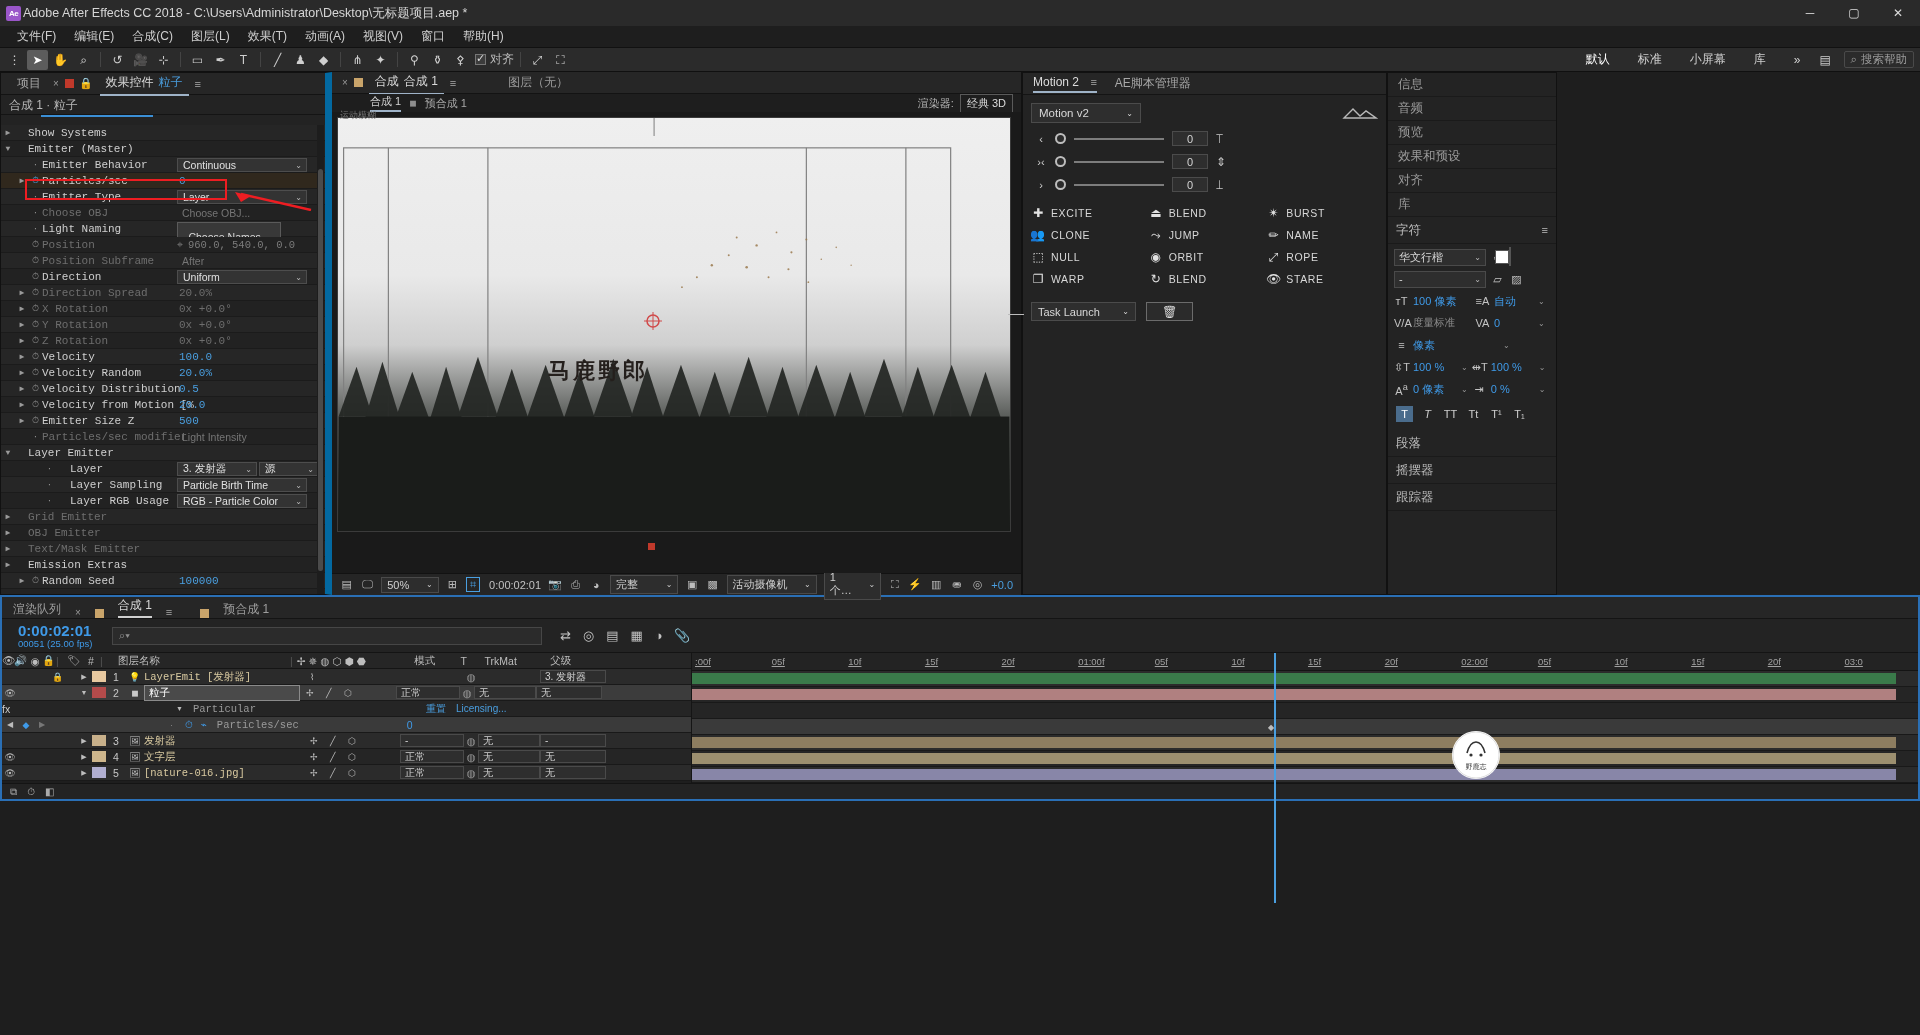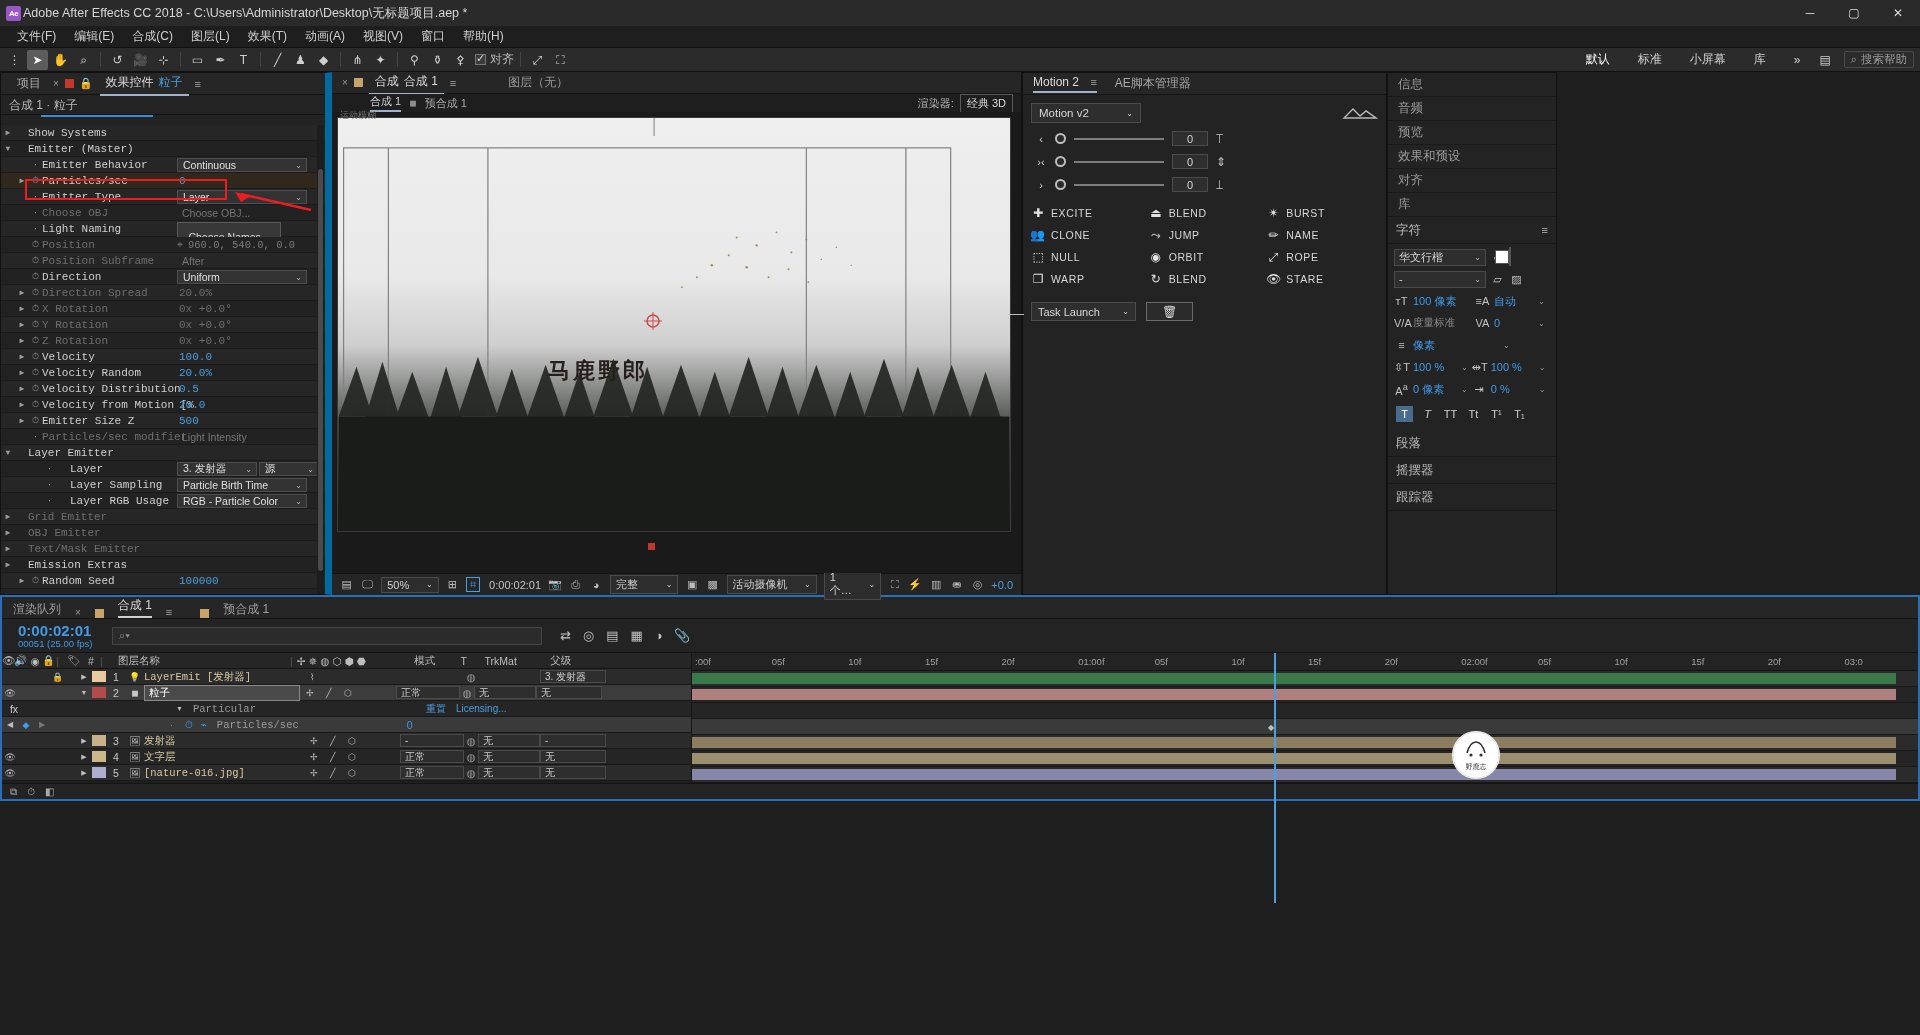--- a/index.html
+++ b/index.html
@@ -151,21 +151,21 @@
      padding-left:11px; font-size:12px; color:#9e9e9e; border-bottom:1px solid #141414;}
   .tltabs .on { color:#d8d8d8; border-bottom:2px solid #cfcfcf; padding-bottom:2px;}
   .tlhead { height:34px; display:flex; align-items:center; background:#232323; border-bottom:1px solid #141414;}
   .tc { width:110px; padding-left:16px;}
   .tc .big { font-size:15px; color:#3f9ae8; font-weight:bold; line-height:15px; font-family:"Liberation Sans",sans-serif;}
   .tc .sm { font-size:9.5px; color:#3f9ae8; }
   .tsearch { width:430px; height:18px; background:#2b2b2b; border:1px solid #464646;
      display:flex; align-items:center; gap:5px; padding-left:6px; font-size:11px; color:#8d8d8d;}
   .tlicons { display:flex; align-items:center; gap:12px; margin-left:18px; color:#c2c2c2; font-size:13px;}
   .ruler { height:18px; background:#232323; position:relative; border-bottom:1px solid #141414;}
-  .ruler .tk { position:absolute; top:3px; font-size:9.5px; color:#a0a0a0;}
+  .ruler .tk { position:absolute; top:3px; font-size:9.5px; color:#a0a0a0;text-decoration:underline;}
   .lyrhead { height:16px; background:#262626; display:flex; align-items:center;
      font-size:10.5px; color:#bdbdbd; border-bottom:1px solid #151515;}
   .lrow { height:16px; display:flex; align-items:center; font-size:10.5px;
      border-bottom:1px solid #191919; position:relative;}
   .lrow.a { background:#2b2b2b;} .lrow.b { background:#252525;}
   .cellA { width:16px; text-align:center; color:#bdbdbd; font-size:9px;}
   .lname { color:#d8c9a0; font-family:"Liberation Mono",monospace; font-size:10.5px;}
   .tsel { height:13px; background:#2e2e2e; border:1px solid #4a4a4a; font-size:10px;
      color:#d2d2d2; display:flex; align-items:center; padding:0 4px; }
   .bar { position:absolute; left:0; right:22px; height:11px; top:2px; }
@@ -863,21 +863,21 @@
               </span>
               <span style="width:14px;text-align:center;color:#999">◍</span>
               <span style="width:62px">
                 <span class="tsel">无</span>
               </span>
               <span style="width:66px">
                 <span class="tsel">无</span>
               </span>
             </div>
             <div class="lrow b">
-              <span style="width:24px;text-align:center;color:#ccc">fx</span>
+              <span style="width:24px;color:#ccc">fx</span>
               <span style="width:150px"></span>
               <span style="font-size:7px;color:#bbb">▼</span>
               <span style="margin-left:10px;color:#9a9a9a;font-family:'Liberation Mono',monospace">Particular</span>
               <span style="margin-left:170px;color:#4a9fe0;font-size:10px">重置</span>
               <span style="margin-left:10px;color:#4a9fe0;font-size:10px">Licensing...</span>
             </div>
             <div class="lrow a" style="background: rgb(58, 58, 58);">
               <span style="width:16px;text-align:center;color:#bbb;font-size:8px">◀</span>
               <span style="width:16px;text-align:center;color:#3f9ae8;font-size:9px">◆</span>
               <span style="width:16px;text-align:center;color:#777;font-size:8px">▶</span>

